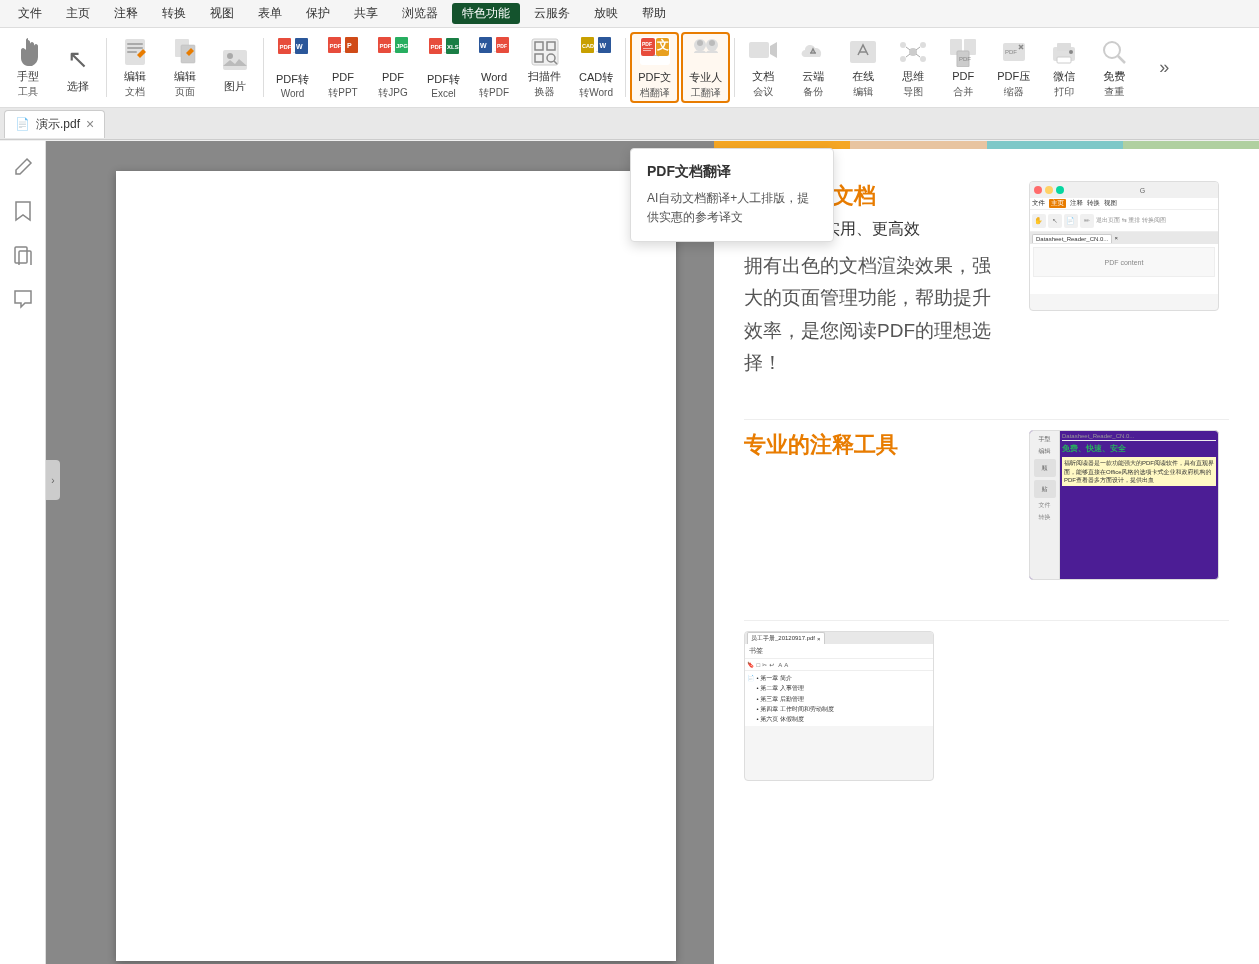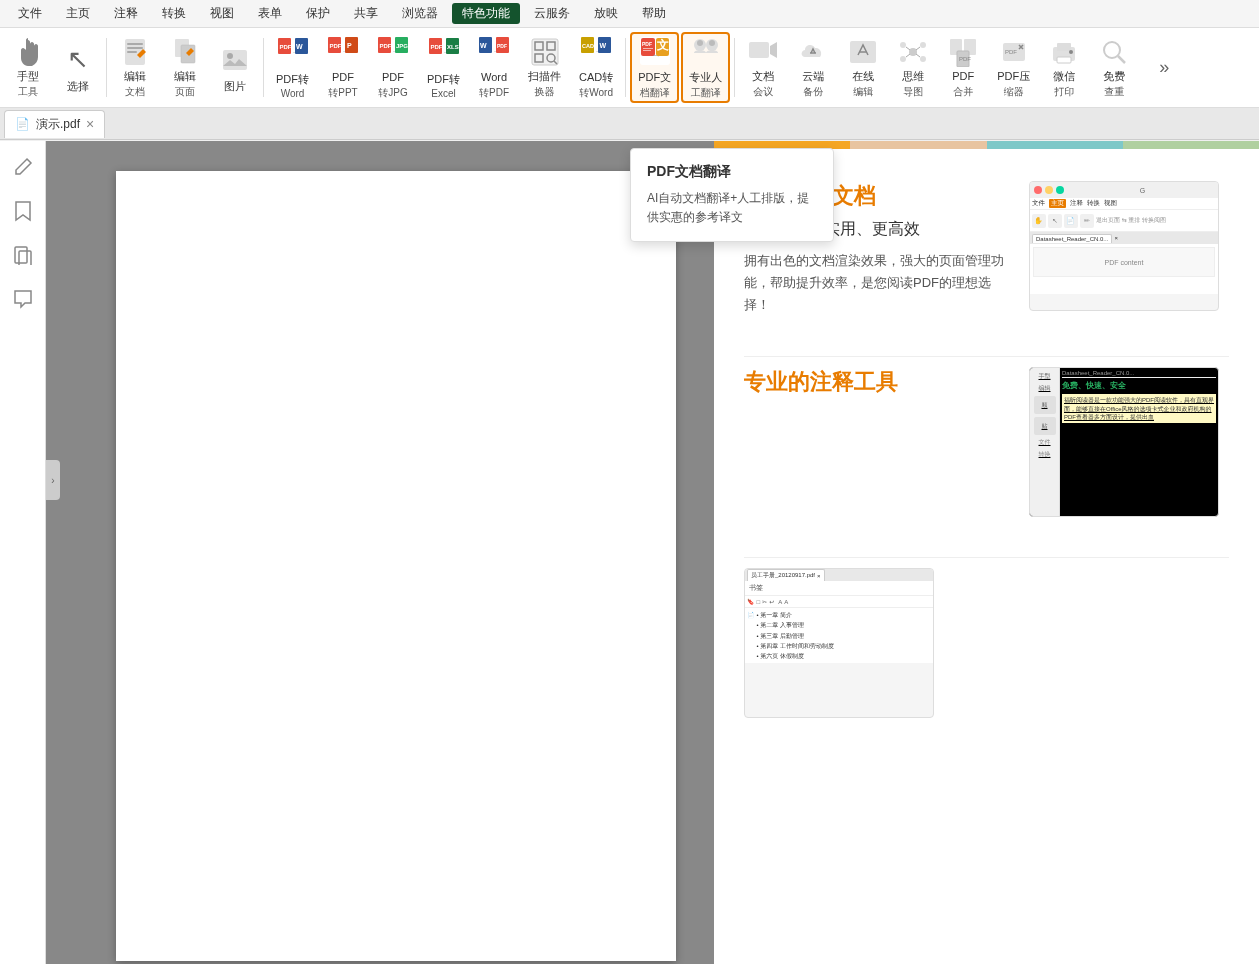--- a/index.html
+++ b/index.html
@@ -242,40 +242,39 @@
       font-weight: bold;
       color: #e87c00;
       margin-bottom: 8px;
     }
     .section-subtitle {
       font-size: 16px;
       color: #333;
       margin-bottom: 10px;
     }
     .section-desc {
-      font-size: 13px;
+      font-size: 19px;
       color: #555;
       line-height: 1.7;
     }
 
     
     .mini-screenshot {
       width: 190px;
       height: 130px;
       background: #f5f5f5;
       border: 1px solid #ddd;
       border-radius: 4px;
       overflow: hidden;
       position: relative;
     }
 
     
     .anno-mini {
-      background: #000000;
-      text-decoration: underline;
+      background: #4c1d95;
     }
 
     .section-divider {
       height: 1px;
       background: #eee;
       margin: 10px 0;
     }
   </style>
 </head>
 <body>

